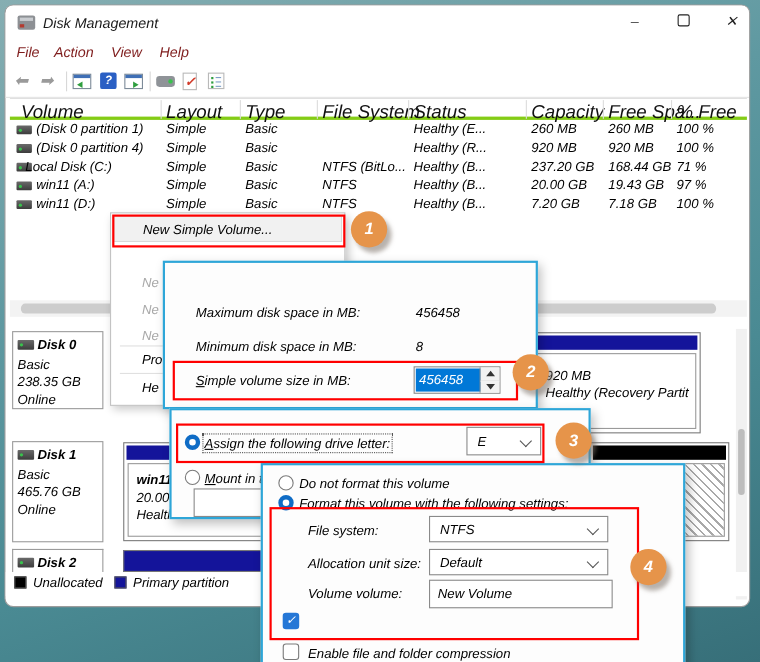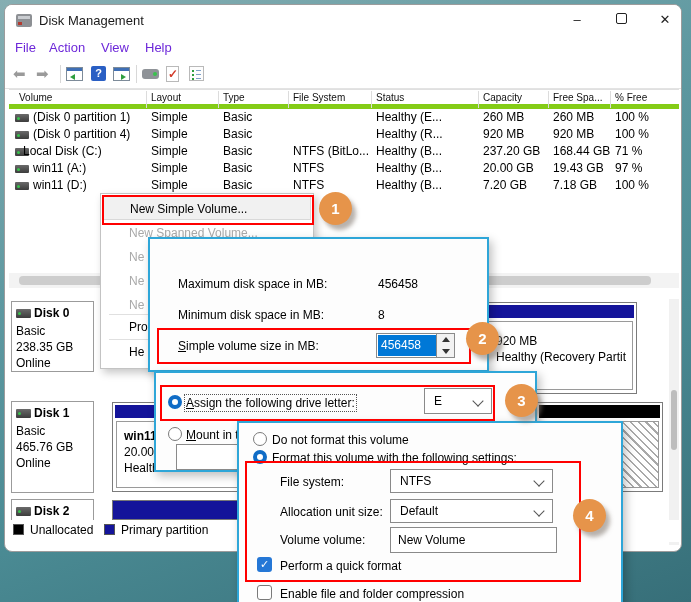--- a/index.html
+++ b/index.html
@@ -1,50 +1,50 @@
 <!DOCTYPE html>
 <html><head>
 <meta charset="utf-8">
 <style>
   html,body{margin:0;padding:0}
   body{width:691px;height:602px;font-family:"Liberation Sans",sans-serif;}
   .screen{position:relative;width:691px;height:602px;overflow:hidden;
-    background:linear-gradient(160deg,#86aeb2 0%,#5f99a1 35%,#4a8a93 65%,#376f79 100%);}
+    background:linear-gradient(160deg,#86aeb2 0%,#5f99a1 35%,#4a8a93 65%,#376f79 100%);font-style:italic;}
   .abs{position:absolute}
   
   .window{position:absolute;left:4px;top:4px;width:678px;height:548px;background:#fff;
     border:1px solid #9c9c9c;border-radius:8px;box-sizing:border-box;overflow:hidden;}
   .titlebar{position:absolute;left:0;top:0;width:100%;height:32px;background:#fff;}
   .app-icon{position:absolute;left:11px;top:9px;width:16px;height:13px;background:#8d9094;border-radius:2px;}
   .app-icon:before{content:"";position:absolute;left:2px;top:2px;right:2px;height:3px;background:#c9ccd0;}
   .app-icon:after{content:"";position:absolute;left:2px;bottom:2px;width:4px;height:3px;background:#b33a2f;}
   .title-text{position:absolute;left:34px;top:8px;font-size:13px;color:#1a1a1a;}
   .win-btn{position:absolute;top:2px;width:40px;height:26px;text-align:center;line-height:26px;font-size:13px;color:#222;}
   .max-glyph{display:inline-block;width:9px;height:9px;border:1px solid #222;border-radius:2px;}
-  .menubar{position:absolute;left:0;top:32px;width:100%;height:24px;background:#fff;font-size:13px;color:#6d28d9;}
+  .menubar{position:absolute;left:0;top:32px;width:100%;height:24px;background:#fff;font-size:13px;color:#7f1d1d;}
   .menu-item{position:absolute;top:3px;}
   .toolbar{position:absolute;left:0;top:56px;width:100%;height:27px;background:#fff;border-bottom:1px solid #e3e3e3;}
   .tb-sep{position:absolute;top:4px;width:1px;height:18px;background:#d8d8d8;}
   .arrow-ico{position:absolute;top:5px;font-size:15px;color:#9a9a9a;line-height:16px;}
   .mini-win{position:absolute;top:6px;width:17px;height:14px;border:1px solid #7d8b99;background:#fff;box-sizing:border-box;}
   .mini-win:before{content:"";position:absolute;left:0;top:0;right:0;height:3px;background:#3f6fb5;}
   .mini-win .tri-l{position:absolute;left:3px;top:6px;width:0;height:0;border-style:solid;border-width:3px 5px 3px 0;border-color:transparent #2f9e3f transparent transparent;}
   .mini-win .tri-r{position:absolute;right:3px;top:6px;width:0;height:0;border-style:solid;border-width:3px 0 3px 5px;border-color:transparent transparent transparent #2f9e3f;}
   .help-ico{position:absolute;top:5px;width:15px;height:15px;background:#2a5fc4;color:#fff;font-weight:bold;
     font-size:11px;text-align:center;line-height:15px;border-radius:2px;}
   .device-ico{position:absolute;top:8px;width:17px;height:10px;background:#8f9398;border-radius:3px;}
   .device-ico:after{content:"";position:absolute;right:2px;top:3px;width:4px;height:4px;background:#39c24d;border-radius:50%;}
   .doccheck-ico{position:absolute;top:5px;width:13px;height:16px;background:#fff;border:1px solid #b9b9b9;box-sizing:border-box;}
   .doccheck-ico:after{content:"✓";position:absolute;left:1px;top:0px;color:#d23b2a;font-size:12px;font-weight:bold;}
   .checklist-ico{position:absolute;top:5px;width:15px;height:15px;background:#fdfdfd;border:1px solid #b9b9b9;box-sizing:border-box;}
   .checklist-ico:before{content:"";position:absolute;left:6px;top:3px;right:2px;height:1px;background:#7ea0c8;box-shadow:0 4px 0 #7ea0c8,0 8px 0 #7ea0c8;}
   .checklist-ico:after{content:"";position:absolute;left:2px;top:3px;width:2px;height:2px;background:#2f9e3f;box-shadow:0 4px 0 #2f9e3f,0 8px 0 #2f9e3f;}
   
   .lv-header{position:absolute;left:4px;top:84px;width:670px;height:20px;background:#fff;
-    border-top:1px solid #e0e0e0;border-bottom:5px solid #84cc16;font-size:10px;color:#111;box-sizing:border-box;}
+    border-top:1px solid #e0e0e0;border-bottom:3px solid #84cc16;font-size:17px;color:#111;box-sizing:border-box;}
   .hcell{position:absolute;top:2px;}
   .hdiv{position:absolute;top:1px;width:1px;height:17px;background:#dcdcdc;}
   .lv-row{position:absolute;left:4px;width:670px;height:17px;font-size:12px;color:#000;}
   .cell{position:absolute;top:1px;white-space:nowrap;}
   .drive-ico{position:absolute;left:6px;top:5px;width:14px;height:8px;background:linear-gradient(#6a6a6a,#3c3c3c);border-radius:1px;}
   .drive-ico:after{content:"";position:absolute;left:2px;top:2.5px;width:3px;height:3px;background:#39c24d;border-radius:50%;}
   .hscroll{position:absolute;left:4px;top:268px;width:670px;height:15px;background:#f3f3f3;}
   .hscroll .thumb{position:absolute;left:10px;top:3px;width:632px;height:9px;background:#cdcdcd;border-radius:4px;}
   
   .disk-card{position:absolute;left:6px;width:83px;background:#fff;border:1px solid #9b9b9b;box-sizing:border-box;font-size:12px;color:#000;}
@@ -267,21 +267,20 @@
     <div class="legend">
       <span class="sq" style="left:8px;background:#000"></span>
       <span class="abs" style="left:25px;top:3px">Unallocated</span>
       <span class="sq" style="left:99px;background:#14149a"></span>
       <span class="abs" style="left:116px;top:3px">Primary partition</span>
     </div>
   </div>
 
   <div class="ctx-menu">
     <div class="ctx-item hover" style="top:2px">New Simple Volume...</div>
-    <div class="ctx-item disabled" style="top:27px">New Spanned Volume...</div>
     <div class="ctx-item disabled" style="top:51px">Ne</div>
     <div class="ctx-item disabled" style="top:75px">Ne</div>
     <div class="ctx-item disabled" style="top:99px">Ne</div>
     <div class="ctx-sep" style="top:120px"></div>
     <div class="ctx-item" style="top:122px;height:22px;line-height:22px">Pro</div>
     <div class="ctx-sep" style="top:145px"></div>
     <div class="ctx-item" style="top:147px;height:22px;line-height:22px">He</div>
   </div>
 
   <div class="callout dlg2">
@@ -328,21 +327,20 @@
       <span class="val" style="top:4px">Default</span>
       <span class="chev" style="top:7px"></span>
     </span>
 
     <span class="fld-label" style="left:41px;top:110px">Volume volume:</span>
     <span class="textbox" style="left:151px;top:104px;width:167px;height:26px">
       <span class="val">New Volume</span>
     </span>
 
     <span class="cb on" style="left:18px;top:134px">✓</span>
-    <span class="fld-label" style="left:41px;top:136px">Perform a quick format</span>
     <span class="cb off" style="left:18px;top:162px"></span>
     <span class="fld-label" style="left:41px;top:164px">Enable file and folder compression</span>
   </div>
 
   <div class="redbox" style="left:102px;top:195px;width:208px;height:26px"></div>
   <div class="redbox" style="left:157px;top:328px;width:310px;height:32px"></div>
   <div class="redbox" style="left:160px;top:385px;width:331px;height:32px"></div>
   <div class="redbox" style="left:245px;top:461px;width:332px;height:117px"></div>
 
   <div class="badge" style="left:319px;top:192px">1</div>

